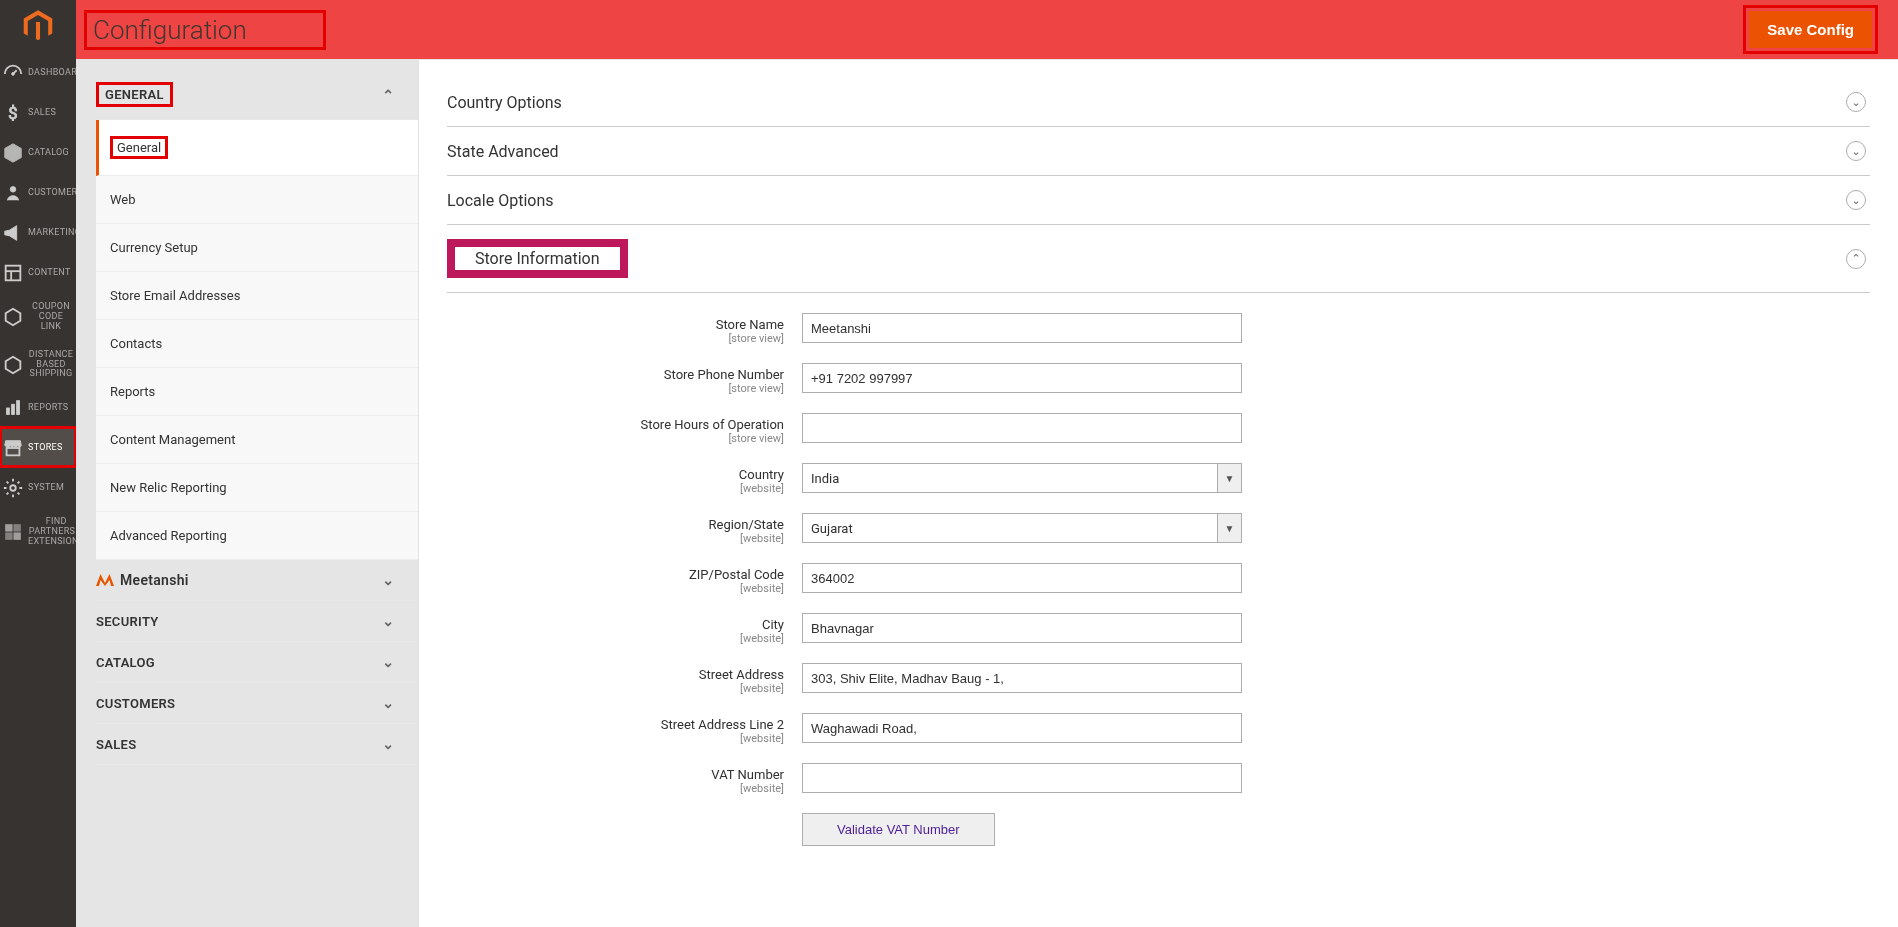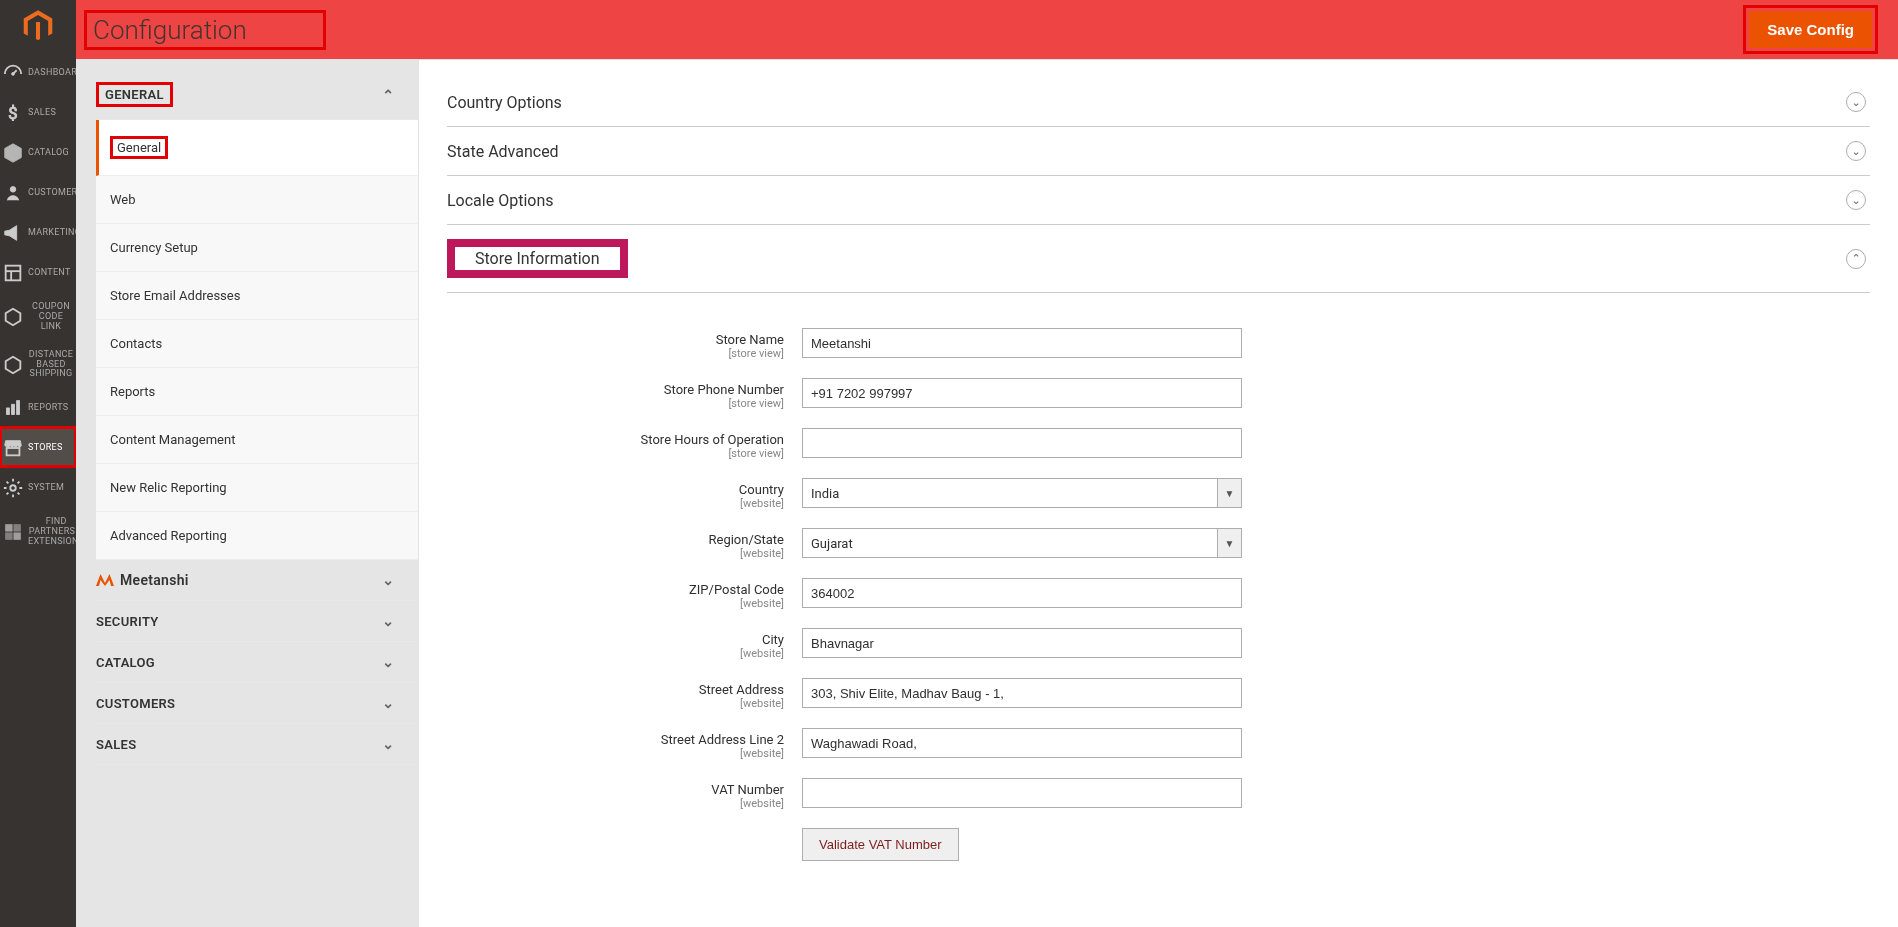--- a/index.html
+++ b/index.html
@@ -105,41 +105,41 @@
     cursor:pointer;
   }
   .config-group-head .title { font-size:16px; font-weight:400; color:#333; }
   .config-group-head.open .title.redbox { border:8px solid #be185d; padding:2px 20px; }
   .toggle-circle {
     width:20px; height:20px; border:1px solid #adadad; border-radius:50%;
     display:flex; align-items:center; justify-content:center; color:#666; font-size:11px;
     background:#fff;
   }
 
-  .form-table { width:100%; max-width:1100px; margin-top:35px; }
+  .form-table { width:100%; max-width:1100px; margin-top:20px; }
   .form-row { display:flex; align-items:flex-start; margin:0 0 18px 0; }
   .form-label-col {
     width:355px; flex:0 0 355px; text-align:right; padding-right:18px; padding-top:4px;
     font-size:13px; color:#303030;
   }
   .form-label-col .scope { display:block; font-size:11px; color:#888; }
   .form-input-col { flex:0 0 440px; }
   .form-input-col input[type=text], .form-input-col .select {
     width:100%; height:30px; border:1px solid #adadad; padding:4px 8px;
     font-size:13px; background:#fff; color:#303030;
   }
   .select { display:flex; align-items:center; position:relative; padding-right:28px; }
   .select .arrow {
     position:absolute; right:0; top:0; width:24px; height:100%;
     border-left:1px solid #adadad; background:#efefef;
     display:flex; align-items:center; justify-content:center; font-size:10px; color:#555;
   }
   .validate-btn {
-    background:#efefef; border:1px solid #adadad; color:#7f1d1d;
-    padding:8px 16px; font-size:13px; cursor:pointer;
+    background:#efefef; border:1px solid #adadad; color:#4c1d95;
+    padding:8px 34px; font-size:13px; cursor:pointer;
   }
 
   .meet-logo { display:inline-flex; align-items:center; gap:2px; font-weight:700;}
   .meet-logo svg { width:18px; height:14px; }
 
   
   ::-webkit-scrollbar { width:10px; }
   ::-webkit-scrollbar-thumb { background:#c1c1c1; }
 </style>
 </head>

